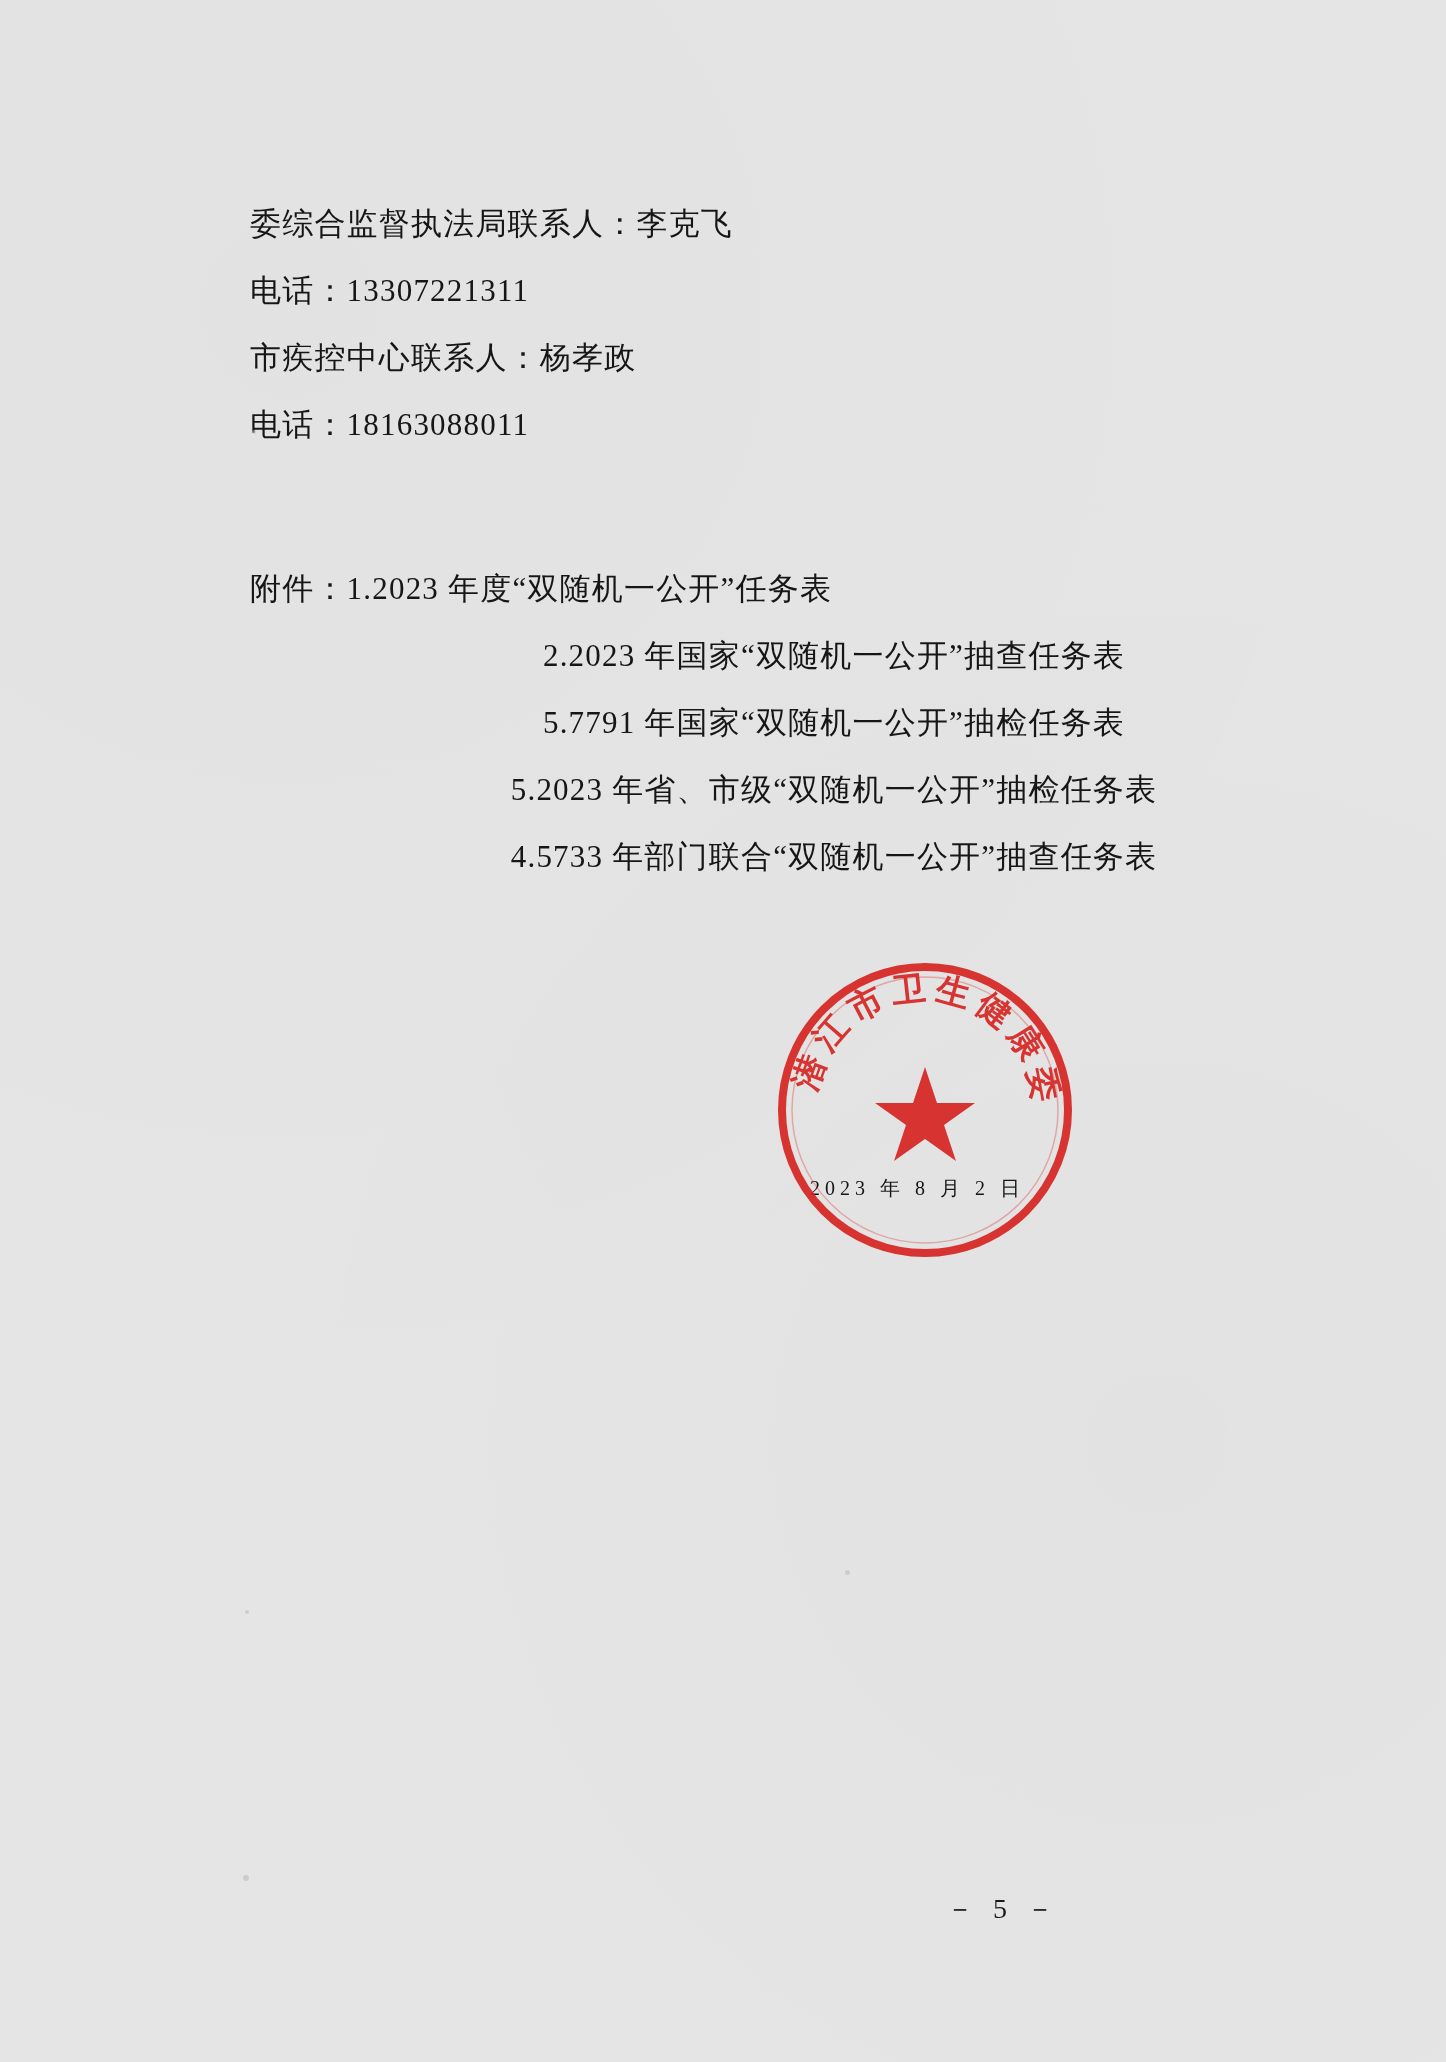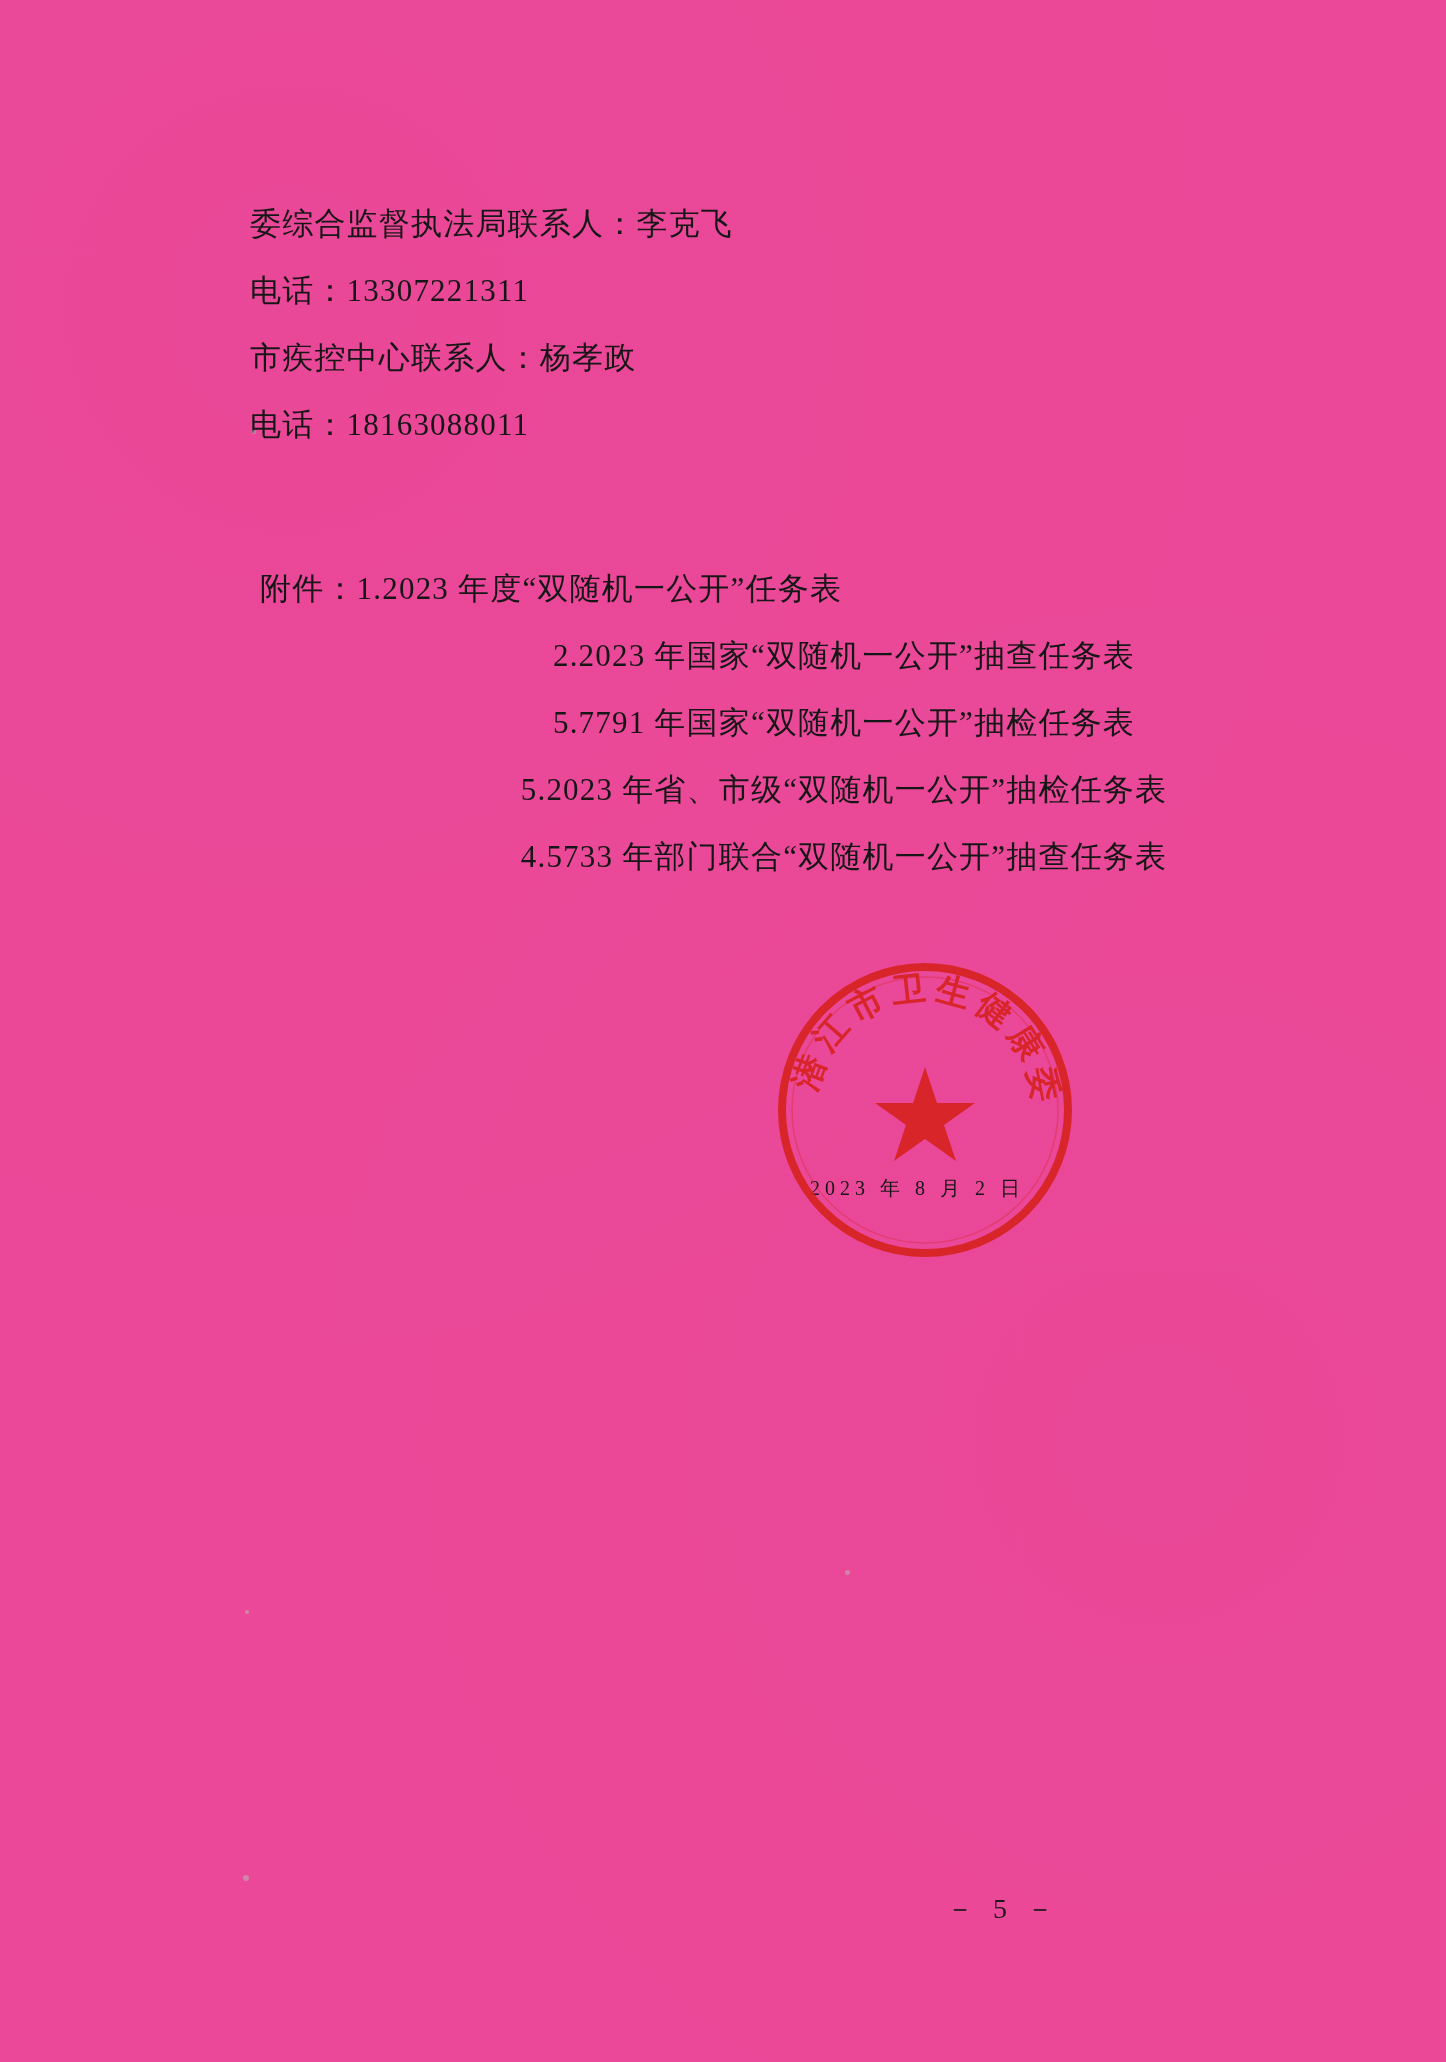--- a/index.html
+++ b/index.html
@@ -11,21 +11,21 @@
     width: 1446px;
     height: 2062px;
     position: relative;
     font-family: "Liberation Serif", "DejaVu Serif", serif;
     color: #1a1a1a;
     overflow: hidden;
   }
   .page {
     position: absolute;
     inset: 0;
-    background: #ec4899;
+    background: #e5e5e5;
   }
   
   .page::before {
     content: "";
     position: absolute;
     inset: 0;
     background:
       radial-gradient(circle at 20% 15%, rgba(0,0,0,0.012), transparent 60%),
       radial-gradient(circle at 80% 70%, rgba(0,0,0,0.012), transparent 55%);
     pointer-events: none;
@@ -40,21 +40,21 @@
   .line {
     font-size: 31px;
     line-height: 67px;
     letter-spacing: 1.2px;
     white-space: pre;
     color: #161616;
   }
 
   .attach-block {
     position: absolute;
-    left: 260px;
+    left: 250px;
     top: 555px;
     width: 1050px;
   }
   .attach-first {
     font-size: 31px;
     line-height: 67px;
     letter-spacing: 1.2px;
     white-space: pre;
     color: #161616;
   }

